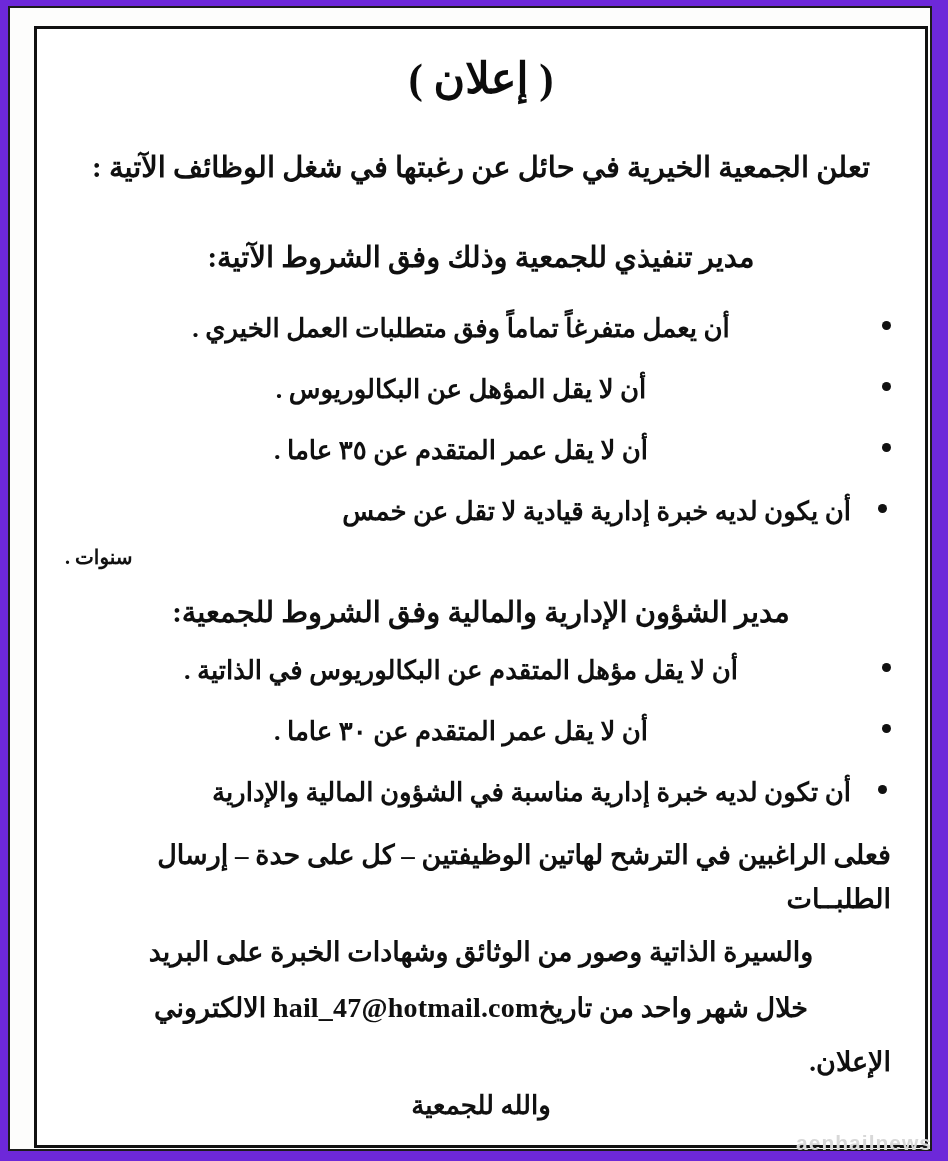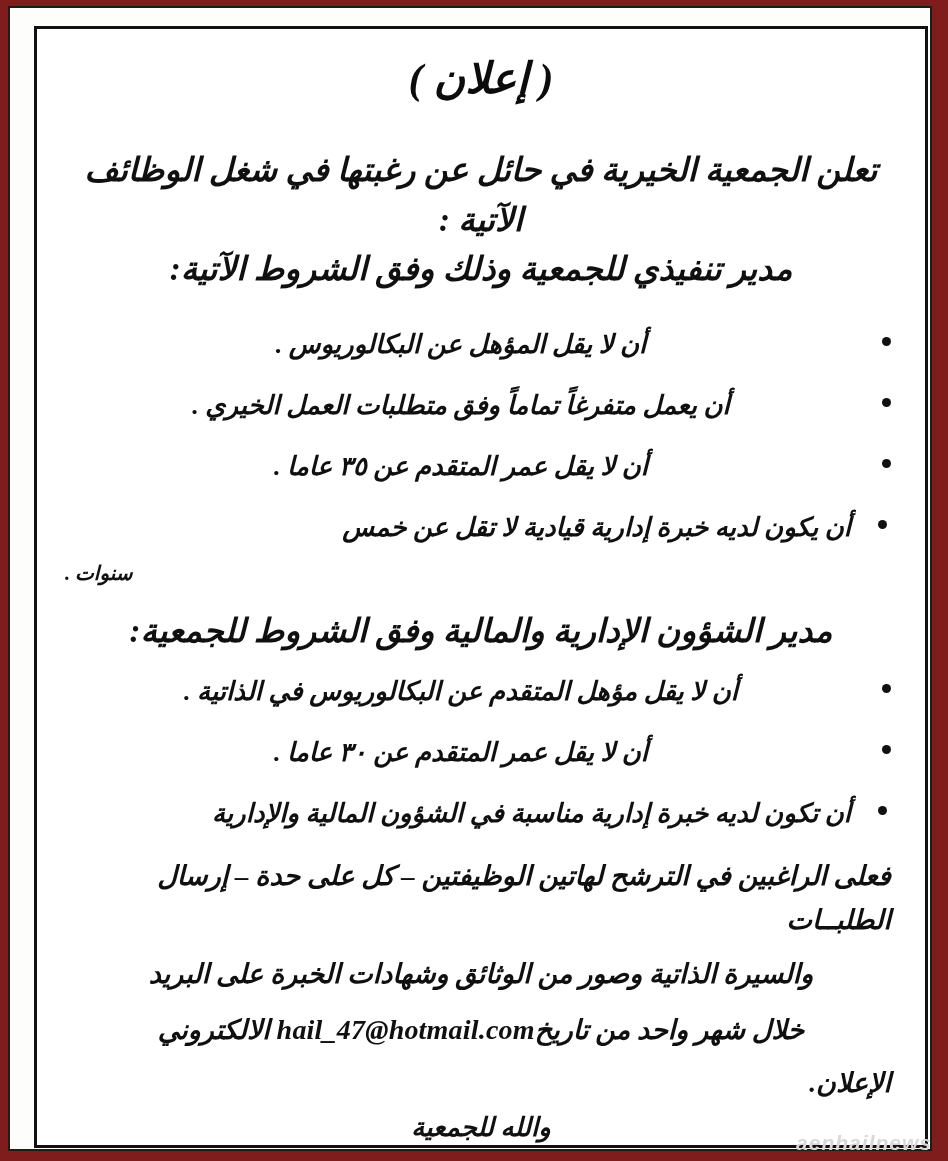--- a/index.html
+++ b/index.html
@@ -14,22 +14,21 @@
     color: #111111;
     position: relative;
     overflow: hidden;
   }
 
   #page {
     position: absolute;
     left: 0; top: 0;
     width: 948px;
     height: 1161px;
-    background: #7f1d1d;
-    font-style: italic;
+    background: #6d28d9;
   }
 
   
   #scan-frame {
     position: absolute;
     left: 8px;
     top: 6px;
     width: 924px;
     height: 1145px;
     border: 2px solid #1c1c1c;
@@ -55,33 +54,34 @@
     font-weight: bold;
     font-size: 43px;
     letter-spacing: 1px;
     margin: 16px 0 6px 0;
     line-height: 1.1;
     color: #0c0c0c;
     font-family: "Liberation Serif", "DejaVu Serif", serif;
   }
 
   .para {
-    font-size: 33px;
+    font-size: 29px;
     line-height: 1.5;
     text-align: right;
     margin: 0 6px 0 6px;
     color: #101010;
     font-weight: 600;
   }
 
   .para.lead {
     margin-top: 44px;
     text-align: center;
   }
   .para.sub1 {
+    margin-top: 46px;
     text-align: center;
   }
 
   ul.conds {
     list-style: none;
     margin: 30px 0 0 0;
     padding: 0;
   }
   ul.conds.second {
     margin-top: 16px;
@@ -179,25 +179,25 @@
 
       <div class="title">( إعلان )</div>
 
       <p class="para lead">تعلن الجمعية الخيرية في حائل عن رغبتها في شغل الوظائف الآتية :</p>
 
       <p class="para sub1">مدير تنفيذي للجمعية وذلك وفق الشروط الآتية:</p>
 
       <ul class="conds">
         <li>
           <span class="bullet"></span>
+          <span class="txt">أن يعمل متفرغاً تماماً وفق متطلبات العمل الخيري .</span>
+        </li>
+        <li>
+          <span class="bullet"></span>
           <span class="txt">أن لا يقل المؤهل عن البكالوريوس .</span>
-        </li>
-        <li>
-          <span class="bullet"></span>
-          <span class="txt">أن يعمل متفرغاً تماماً وفق متطلبات العمل الخيري .</span>
         </li>
         <li>
           <span class="bullet"></span>
           <span class="txt">أن لا يقل عمر المتقدم عن ٣٥ عاما .</span>
         </li>
         <li class="wide">
           <span class="bullet"></span>
           <span class="txt">أن يكون لديه خبرة إدارية قيادية لا تقل عن خمس</span>
         </li>
       </ul>

